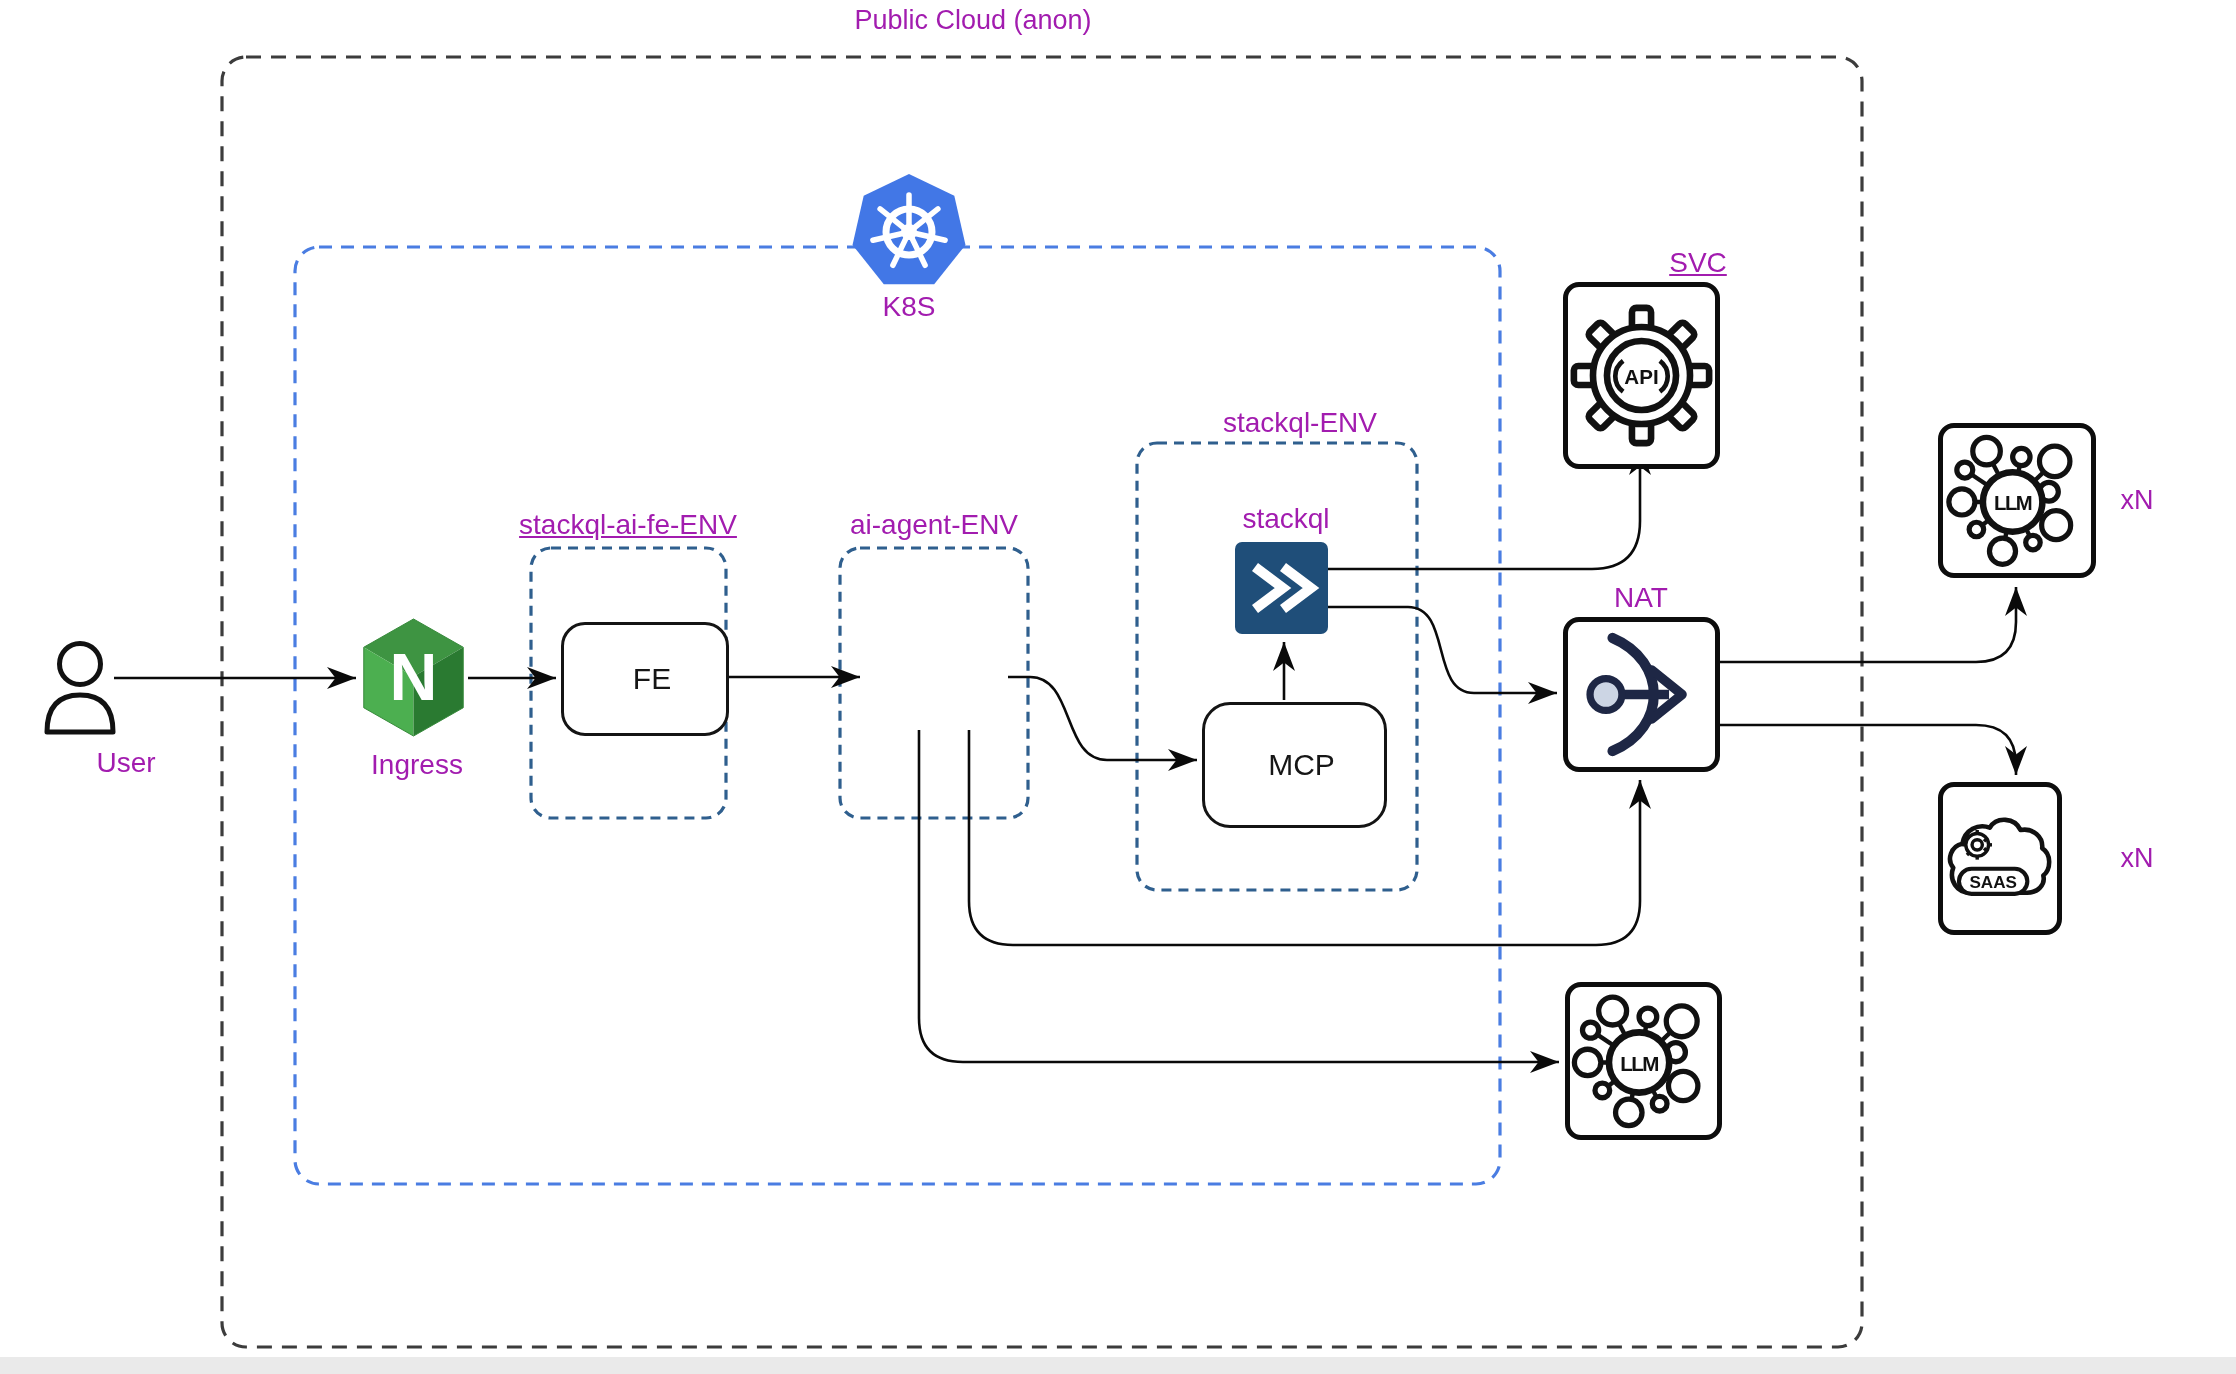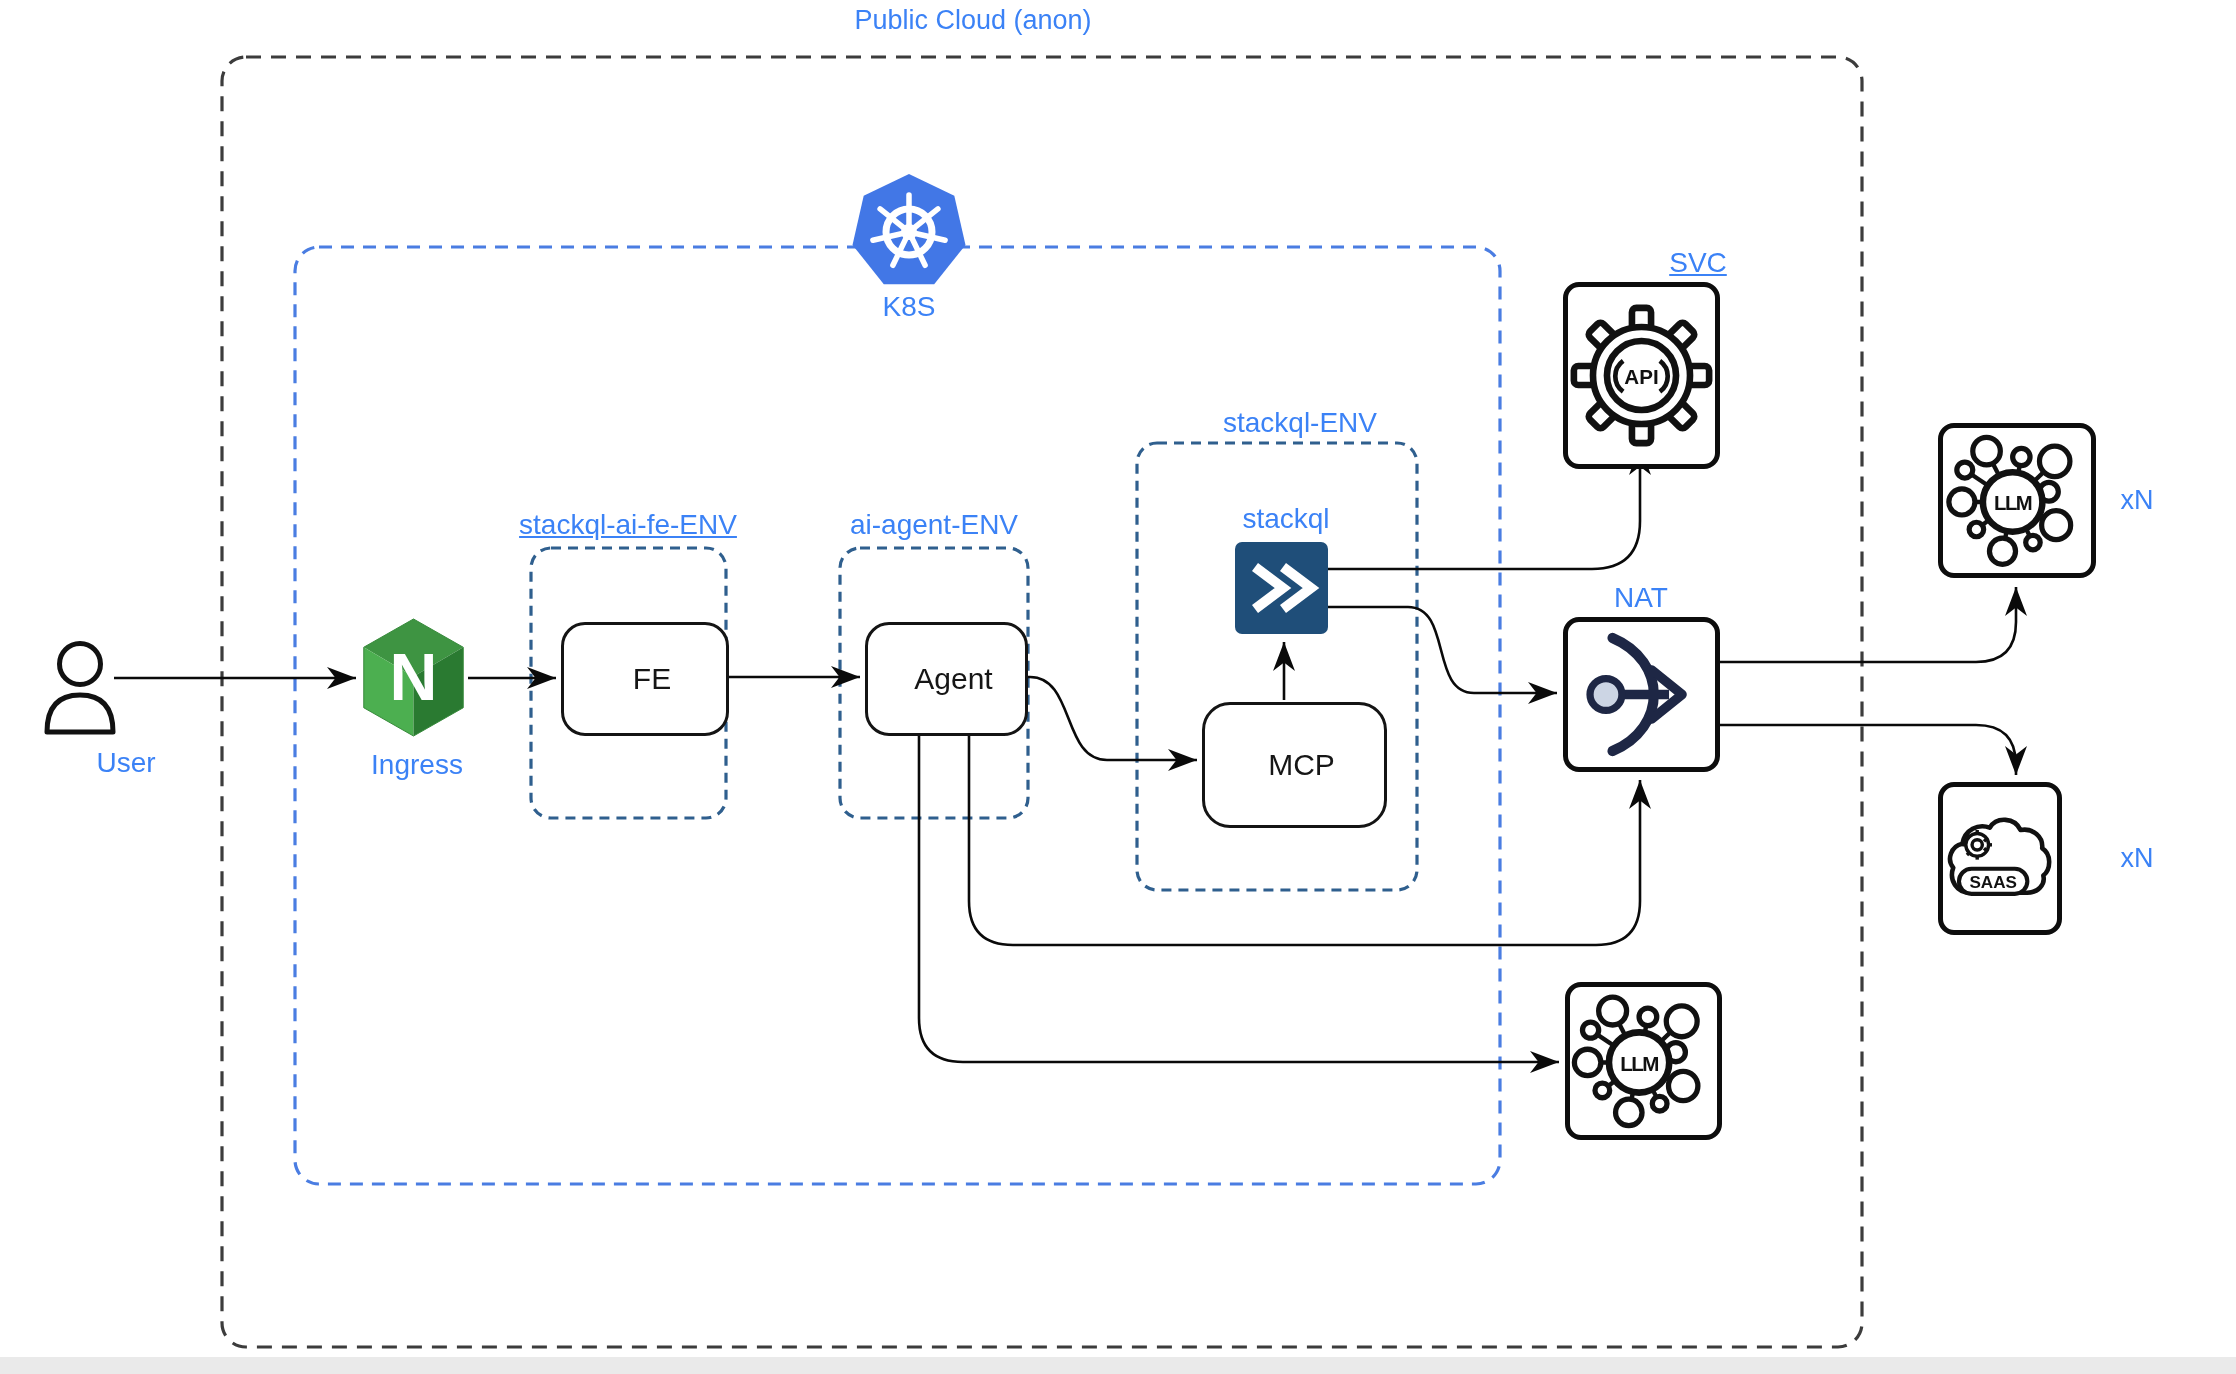--- a/index.html
+++ b/index.html
@@ -1,20 +1,20 @@
 <!DOCTYPE html>
 <html><head>
 <meta charset="utf-8">
 <style>
   html,body{margin:0;padding:0;background:#fff;}
   .stage{position:relative;width:2236px;height:1374px;background:#ffffff;overflow:hidden;
          font-family:"Liberation Sans",sans-serif;color:#111;}
   .wires{position:absolute;left:0;top:0;}
   .lbl{position:absolute;transform:translateX(-50%);font-size:28px;line-height:1.1;
-       white-space:nowrap;color:#3b82f6;}
+       white-space:nowrap;color:#a21caf;}
   .lbl.title{font-size:27px;}
   .node{position:absolute;background:#fff;border:3px solid #141414;border-radius:24px;
         display:flex;align-items:center;justify-content:center;font-size:30px;color:#161616;padding-left:14px;}
   .icon-box{position:absolute;background:#fff;border:5px solid #0d0d0d;border-radius:16px;
             box-sizing:border-box;}
   .icon-box svg{width:100%;height:100%;display:block;}
   .abs{position:absolute;}
   .stackql-sq{position:absolute;background:#1f4e79;border-radius:7px;}
   .footer-strip{position:absolute;left:0;width:100%;background:#eaeaea;}
 </style>
@@ -94,23 +94,20 @@
         <line x1="60" y1="60" x2="31.1" y2="36.9"></line>
       </g>
       <circle cx="60" cy="60" r="23" fill="none" stroke="#ffffff" stroke-width="7"></circle>
       <circle cx="60" cy="60" r="8" fill="#ffffff"></circle>
     </svg>
   </div>
 
   <div class="node" style="left:561px;top:622px;width:148px;height:108px;">
     <span>FE</span>
   </div>
-  <div class="node" style="left:865px;top:622px;width:143px;height:108px;">
-    <span>Agent</span>
-  </div>
   <div class="node" style="left:1202px;top:702px;width:165px;height:120px;border-radius:28px;">
     <span>MCP</span>
   </div>
 
   <div class="stackql-sq" style="left:1235px;top:542px;width:93px;height:92px;">
     <svg viewBox="0 0 93 92" width="93" height="92">
       <path d="M20,25 L48,46 L20,67" fill="none" stroke="#ffffff" stroke-width="10" stroke-linejoin="miter"></path>
       <path d="M48,25 L76,46 L48,67" fill="none" stroke="#ffffff" stroke-width="10" stroke-linejoin="miter"></path>
     </svg>
   </div>

